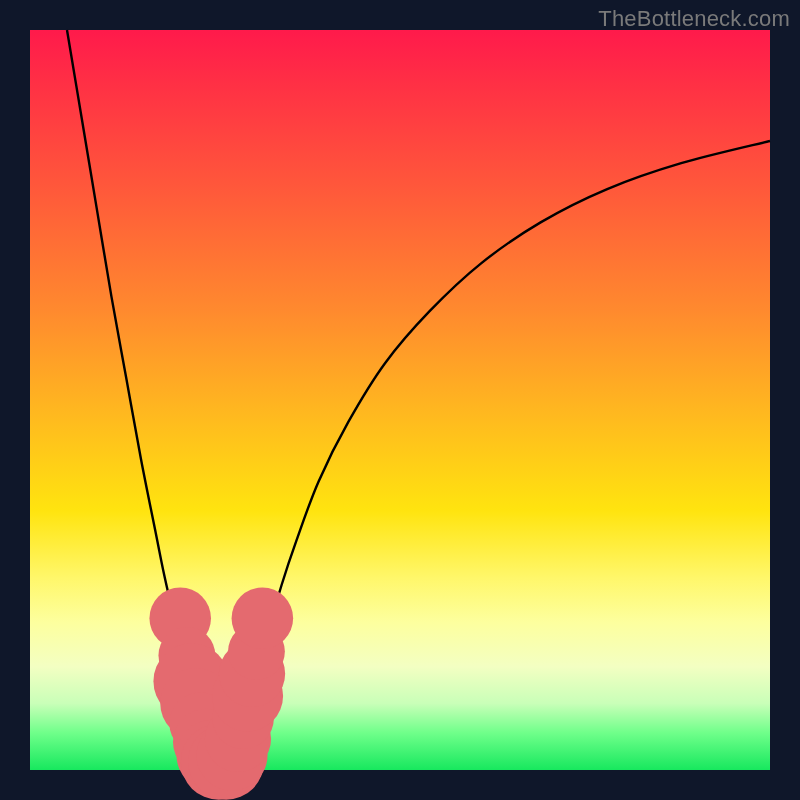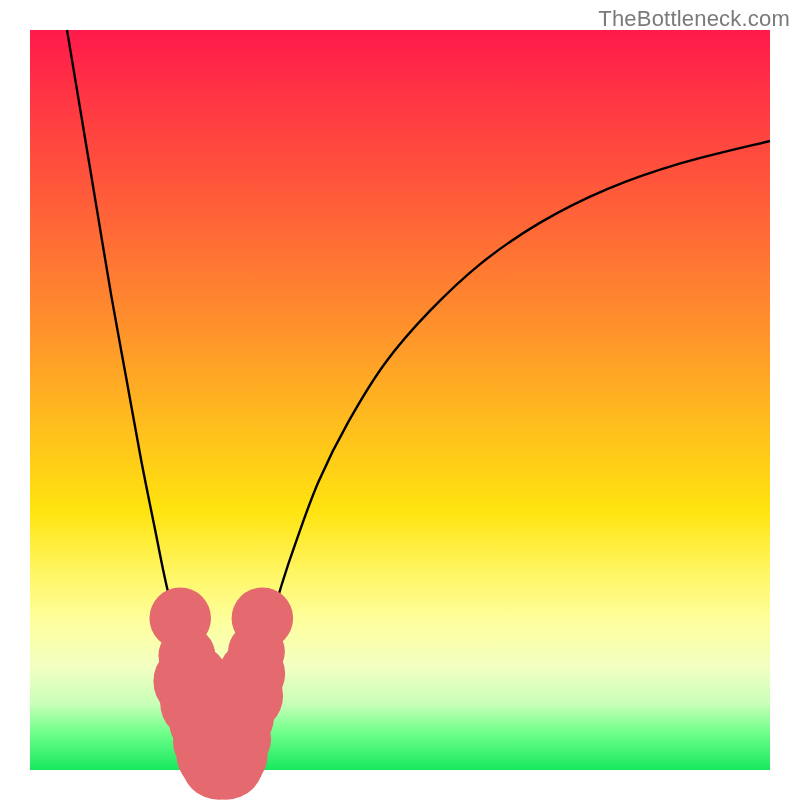--- a/index.html
+++ b/index.html
@@ -8,21 +8,21 @@
     width: 800px;
     height: 800px;
     background: #000;
     overflow: hidden;
     font-family: Arial, Helvetica, sans-serif;
   }
   .frame {
     position: absolute;
     left: 0; top: 0;
     width: 800px; height: 800px;
-    background: #ffffff;
+    background: #0f172a;
   }
   .plot {
     position: absolute;
     left: 30px;
     top: 30px;
     width: 740px;
     height: 740px;
     
     background: linear-gradient(to bottom,
       #ff1a4b 0%,

